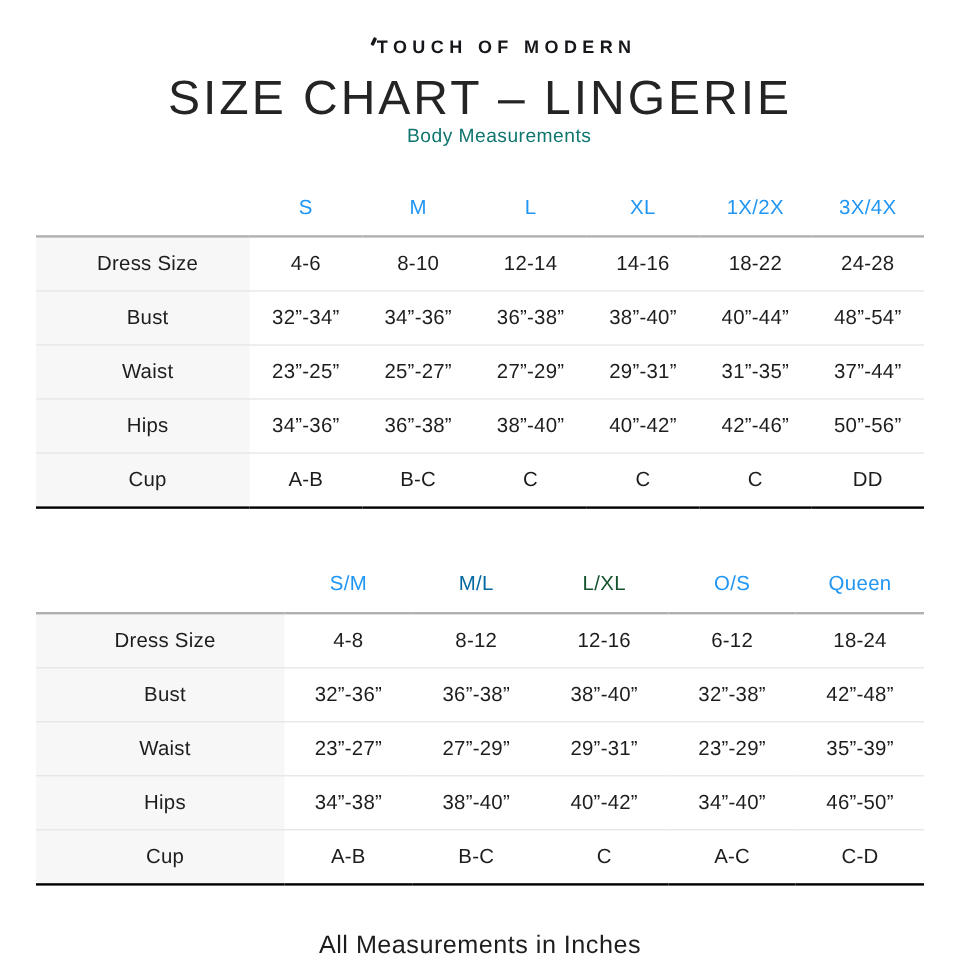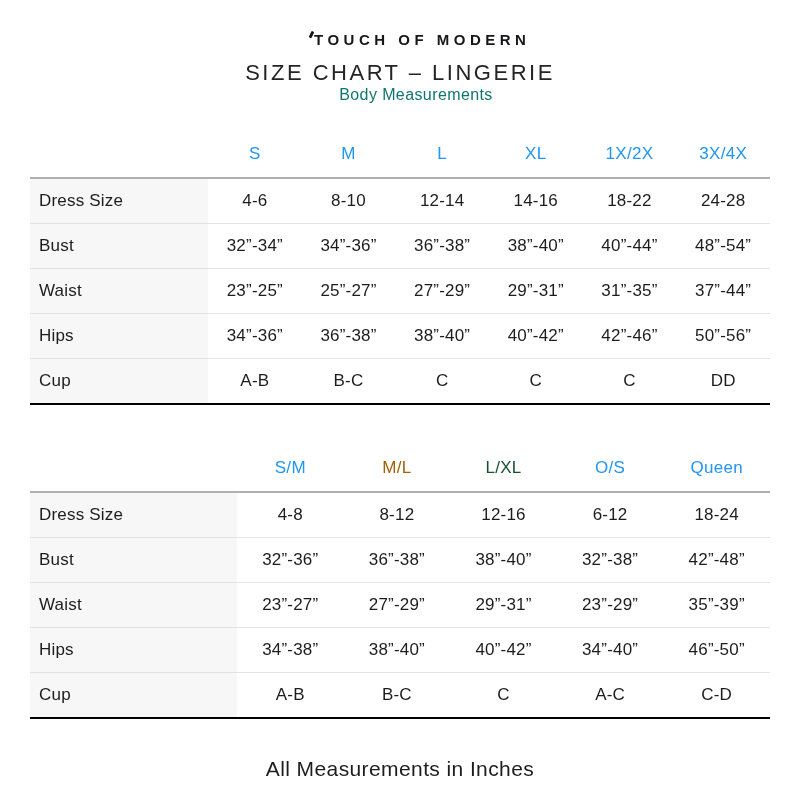--- a/index.html
+++ b/index.html
@@ -33,21 +33,21 @@
     transform: rotate(26deg);
     margin-right: 2px;
     margin-bottom: 7px;
     vertical-align: top;
     border-radius: 1px;
   }
 
   .title {
     margin: 12px 0 0 0;
     text-align: center;
-    font-size: 22px;
+    font-size: 40px;
     font-weight: 400;
     letter-spacing: 2.5px;
     color: #242424;
   }
 
   .subtitle {
     text-align: center;
     font-size: 16px;
     letter-spacing: 0.4px;
     color: #0f766e;
@@ -77,21 +77,21 @@
   .size-table td {
     height: 42px;
     font-size: 17px;
     text-align: center;
     vertical-align: middle;
     border-bottom: 1px solid #e3e3e3;
     color: #1d1d1d;
     letter-spacing: 0.2px;
   }
   .size-table td.row-label {
-    text-align: left;
+    text-align: center;
     padding-left: 9px;
     background: #f7f7f7;
   }
   .size-table tbody tr:last-child td { border-bottom: 2px solid #000000; }
 
   .footer {
     margin-top: 38px;
     text-align: center;
     font-size: 21px;
     letter-spacing: 0.4px;
@@ -183,21 +183,21 @@
           <col>
           <col>
           <col>
           <col>
           <col>
         </colgroup>
         <thead>
           <tr>
             <th class="corner"></th>
             <th class="size-head" style="color: rgb(33, 150, 243);">S/M</th>
-            <th class="size-head" style="color: #a16207;">M/L</th>
+            <th class="size-head" style="color: #0369a1;">M/L</th>
             <th class="size-head" style="color: #14532d;">L/XL</th>
             <th class="size-head" style="color: rgb(33, 150, 243);">O/S</th>
             <th class="size-head" style="color: rgb(33, 150, 243);">Queen</th>
           </tr>
         </thead>
         <tbody>
           <tr>
             <td class="row-label" style="background: rgb(247, 247, 247);">Dress Size</td>
             <td>4-8</td>
             <td>8-12</td>

